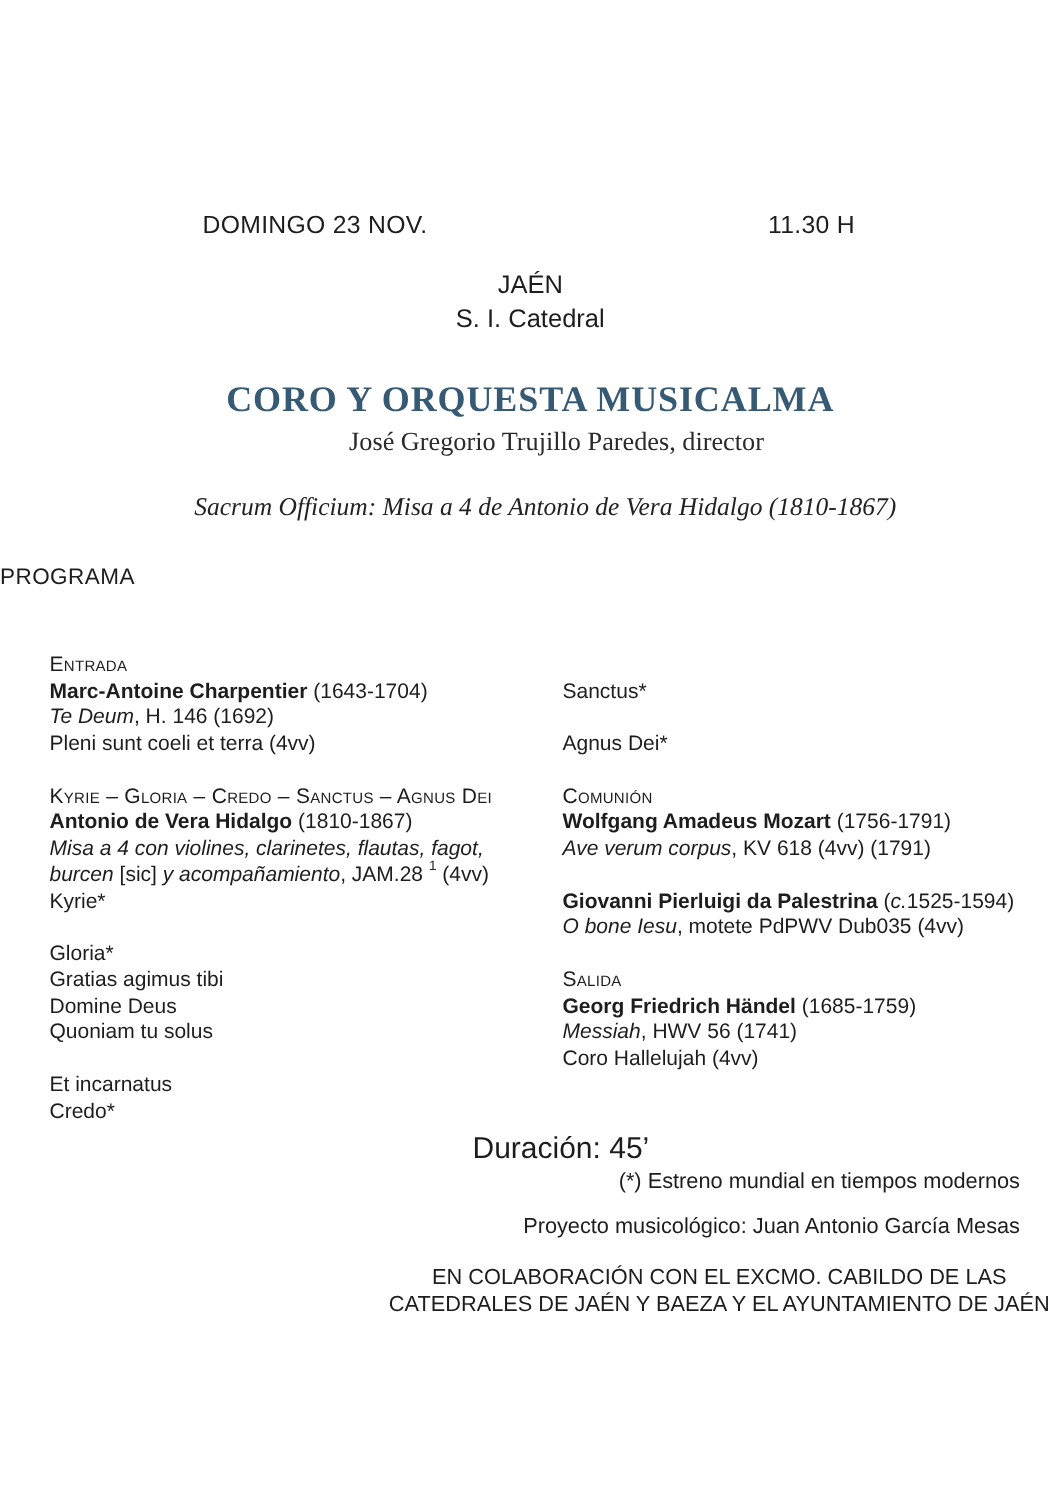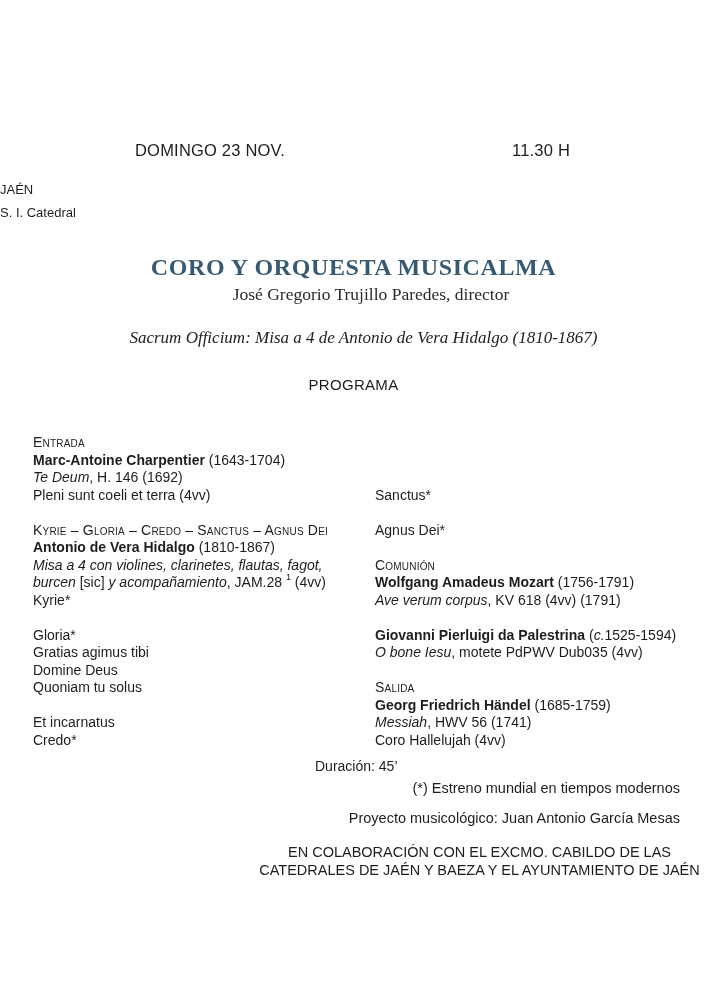--- a/index.html
+++ b/index.html
@@ -6,47 +6,47 @@
   body{
     width:707px;height:1000px;background:#ffffff;position:relative;
     font-family:"Liberation Sans","DejaVu Sans",sans-serif;
     color:#1d1d1f;overflow:hidden;
   }
   .abs{position:absolute;}
   
   .date-row{top:141px;left:135px;right:137px;display:flex;justify-content:space-between;
     font-size:16.5px;line-height:19px;font-weight:500;letter-spacing:.2px;}
   
-  .venue{top:179px;left:0;right:0;font-size:13px;line-height:22.5px;}
+  .venue{top:179px;left:0;right:0;text-align:center;font-size:17px;line-height:22.5px;}
   
   .ens-title{top:253px;left:0;right:0;text-align:center;
     font-family:"Liberation Serif","DejaVu Serif",serif;
     font-size:24px;line-height:29px;font-weight:700;letter-spacing:.6px;}
   .ens-dir{top:283px;left:0;right:0;text-align:center;
     font-family:"Liberation Serif","DejaVu Serif",serif;
     font-size:17.5px;line-height:23px;color:#2a2a2c;padding-left:35px;}
   .work{top:326px;left:0;right:0;text-align:center;
     font-family:"Liberation Serif","DejaVu Serif",serif;
     font-style:italic;font-size:17px;line-height:23px;color:#222;margin-left:20px;}
-  .programa{top:375px;left:0;right:0;text-align:center;
+  .programa{top:375px;left:0;right:0;
     font-size:15px;line-height:20px;letter-spacing:.3px;}
   
-  .columns{top:434px;left:33px;right:5px;display:flex;align-items:flex-end;
+  .columns{top:434px;left:33px;right:5px;display:flex;align-items:flex-start;
     font-size:14px;line-height:17.5px;}
   .col-left{width:342px;flex:0 0 342px;}
   .col-right{flex:1;padding-top:17.5px;}
   .psec{margin:0 0 17.5px 0;}
   .psec:last-child{margin-bottom:0;}
   .pline,.sc{white-space:nowrap;}
   .sc{font-variant-caps:small-caps;letter-spacing:.2px;}
   .it{font-style:italic;}
   .bd{font-weight:700;}
   sup{font-size:9px;line-height:0;position:relative;top:-1px;}
   
-  .duracion{top:757px;left:315px;font-size:14px;line-height:18px;text-align:right;}
+  .duracion{top:757px;left:315px;font-size:20px;line-height:18px;text-align:right;}
   .estreno{top:779px;right:27px;font-size:14.5px;line-height:18px;white-space:nowrap;}
   .proyecto{top:809px;right:27px;font-size:14.5px;line-height:18px;white-space:nowrap;}
   .colab{top:844px;left:252px;width:455px;text-align:center;
     font-size:14.5px;line-height:17.5px;}
 </style>
 </head>
 <body style="background: rgb(255, 255, 255); color: rgb(29, 29, 31);">
 
 <div class="abs date-row">
   <span>DOMINGO 23 NOV.</span>

